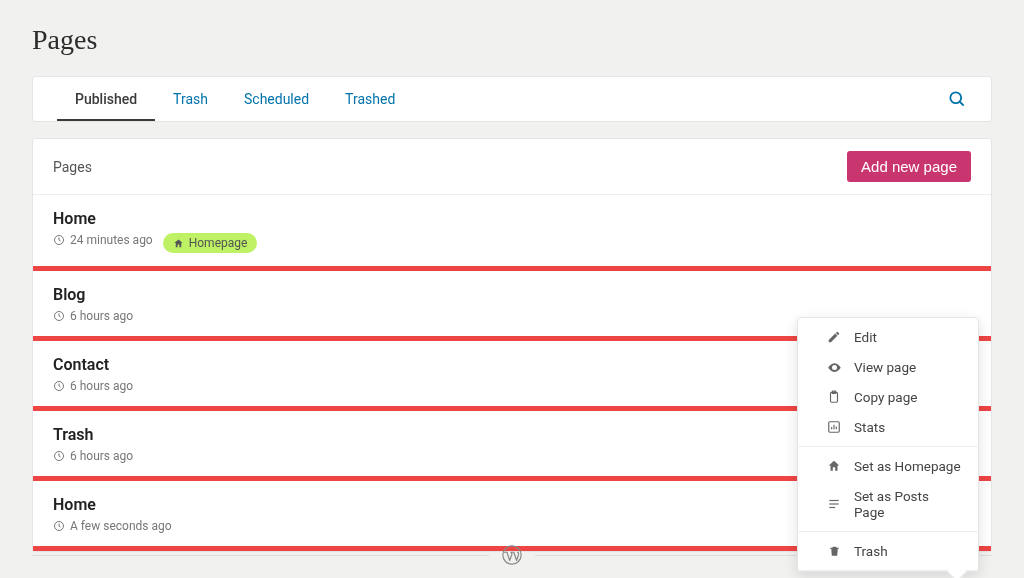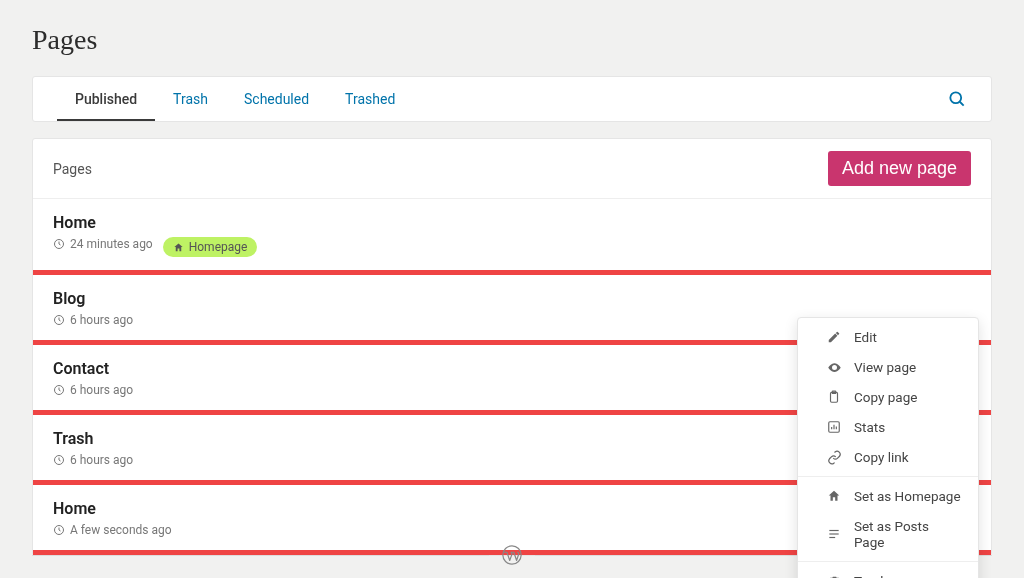--- a/index.html
+++ b/index.html
@@ -74,21 +74,21 @@
   }
   .list-header-label {
     font-size: 14px;
     color: #555;
   }
   .add-btn {
     background: #c9356e;
     color: #fff;
     border: none;
     padding: 7px 14px;
-    font-size: 18px;
+    font-size: 15px;
     border-radius: 3px;
     cursor: pointer;
   }
   .row {
     padding: 14px 8px 13px 20px;
     border-bottom: 5px solid #ef4444;
     position: relative;
     display: flex;
     align-items: flex-start;
     justify-content: space-between;
@@ -339,29 +339,20 @@
           <span class="pi-icon">
               <svg width="14" height="14" viewBox="0 0 24 24" fill="none" stroke="currentColor" stroke-width="2">
                 <rect x="3" y="3" width="18" height="18" rx="2"></rect>
                 <line x1="8" y1="16" x2="8" y2="12"></line>
                 <line x1="12" y1="16" x2="12" y2="8"></line>
                 <line x1="16" y1="16" x2="16" y2="11"></line>
               </svg>
             </span>
           <span>Stats</span>
         </div>
-        <div class="popover-item">
-          <span class="pi-icon">
-              <svg width="15" height="15" viewBox="0 0 24 24" fill="none" stroke="currentColor" stroke-width="2">
-                <path d="M10 13a5 5 0 007 0l3-3a5 5 0 00-7-7l-1 1"></path>
-                <path d="M14 11a5 5 0 00-7 0l-3 3a5 5 0 007 7l1-1"></path>
-              </svg>
-            </span>
-          <span>Copy link</span>
-        </div>
       </div>
       <div class="popover-group">
         <div class="popover-item">
           <span class="pi-icon">
               <svg width="14" height="14" viewBox="0 0 24 24" fill="currentColor">
                 <path d="M12 3l9 8h-3v9h-4v-6h-4v6H6v-9H3z"></path>
               </svg>
             </span>
           <span>Set as Homepage</span>
         </div>

